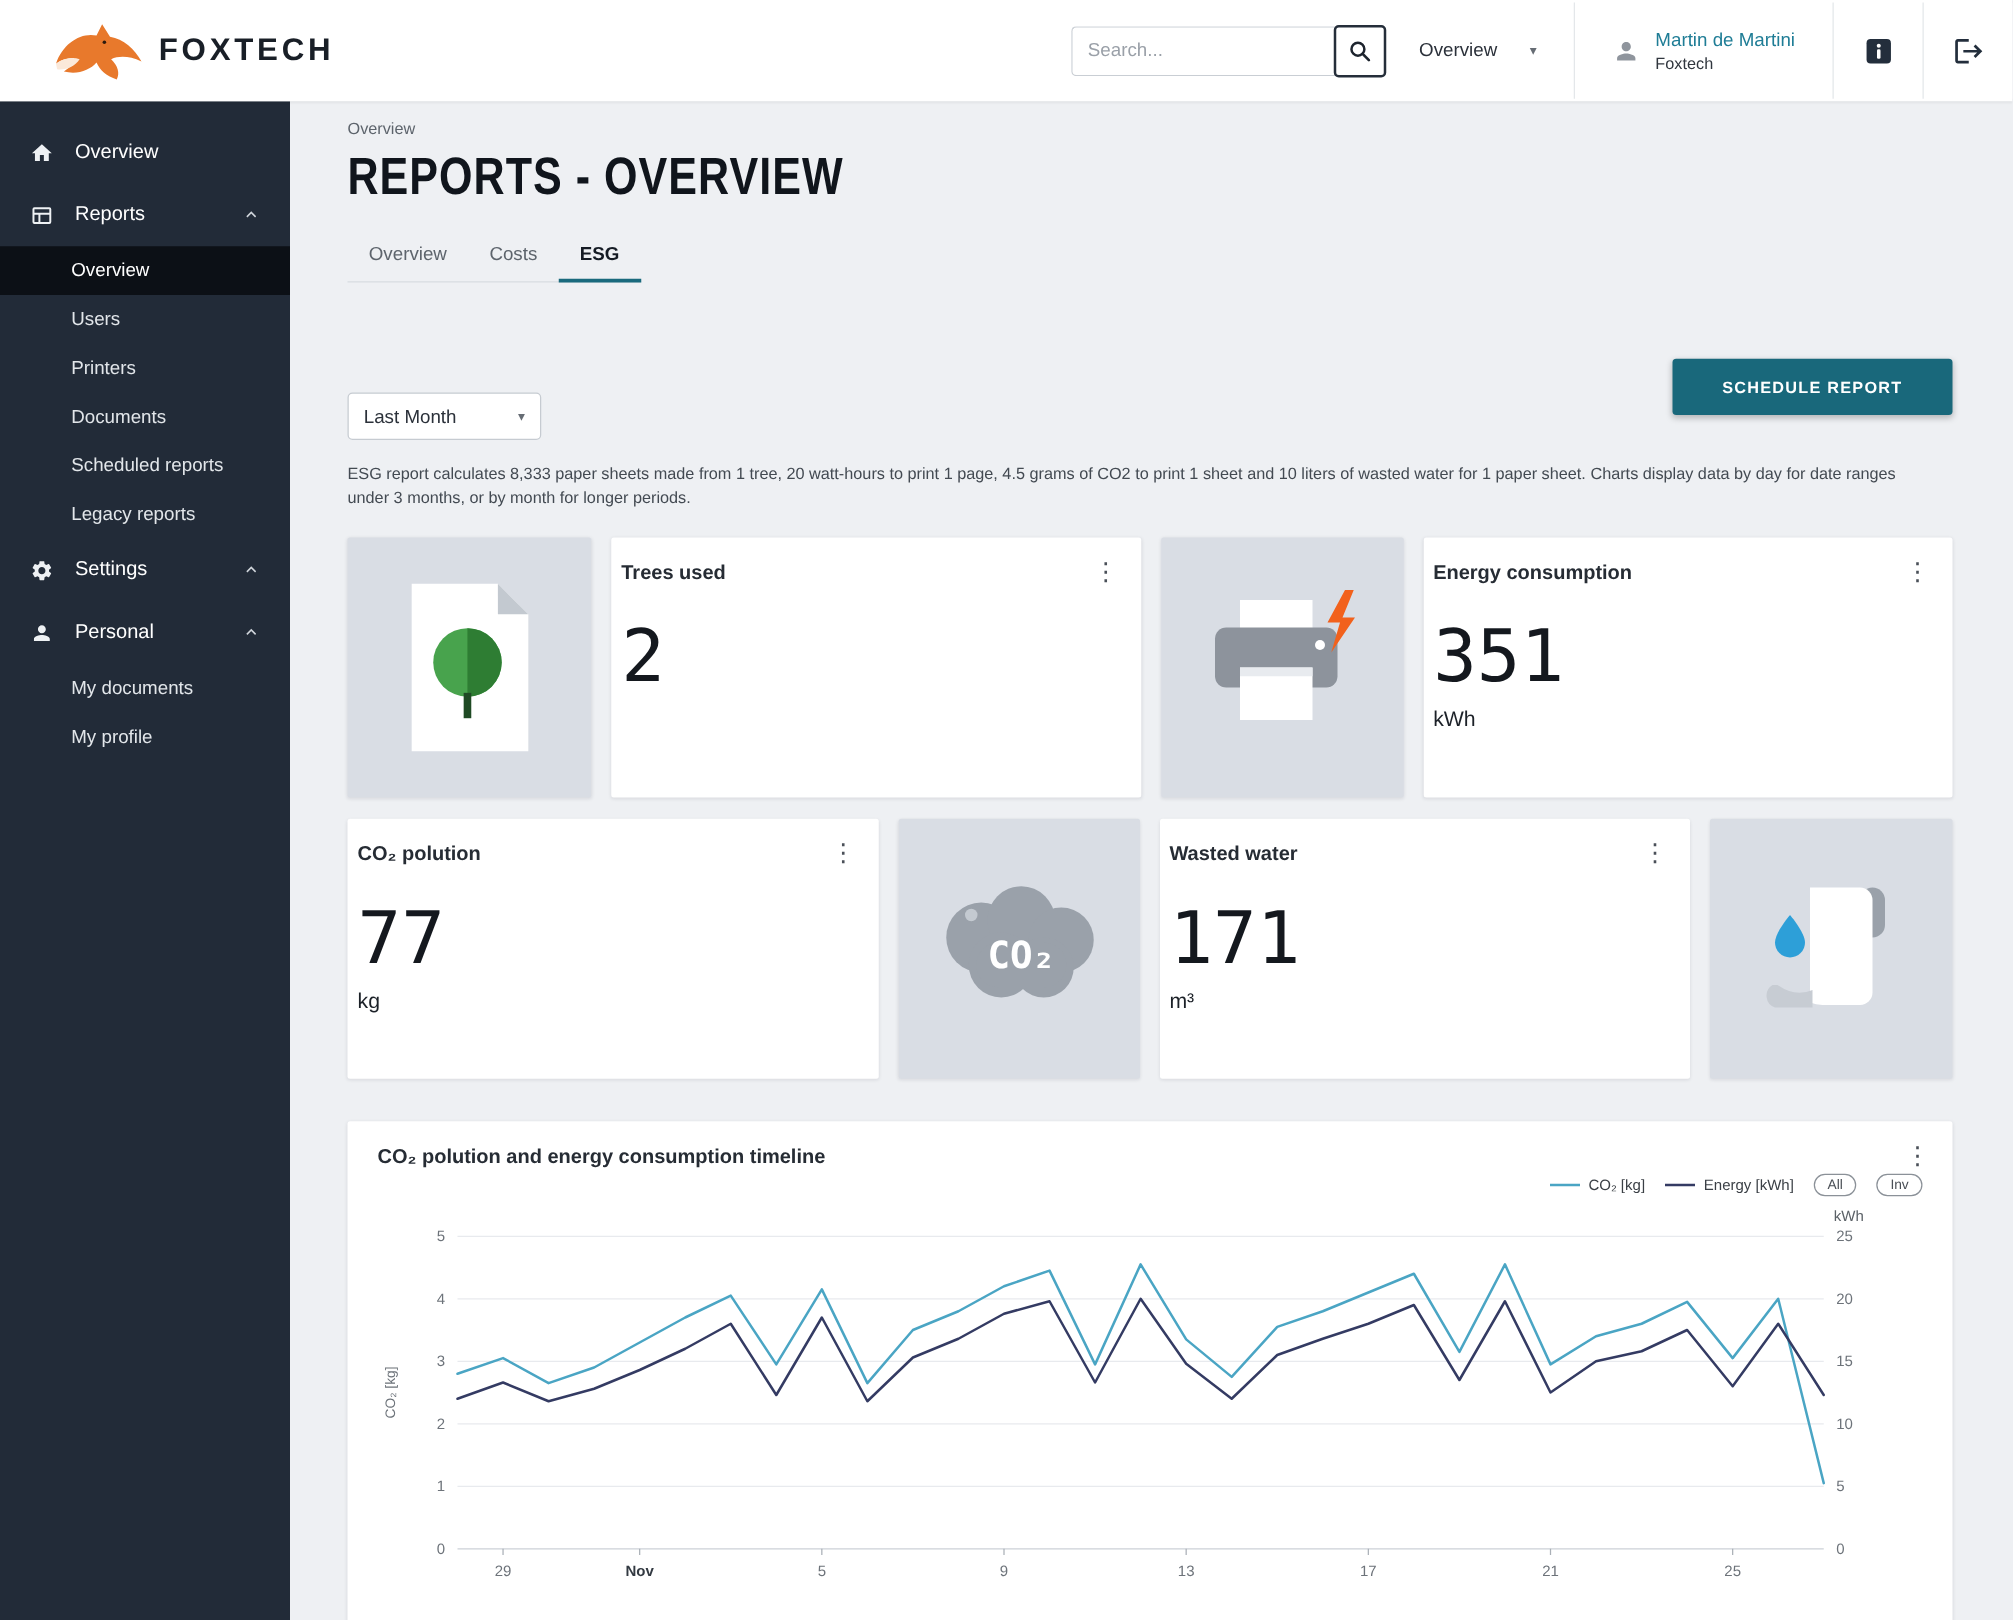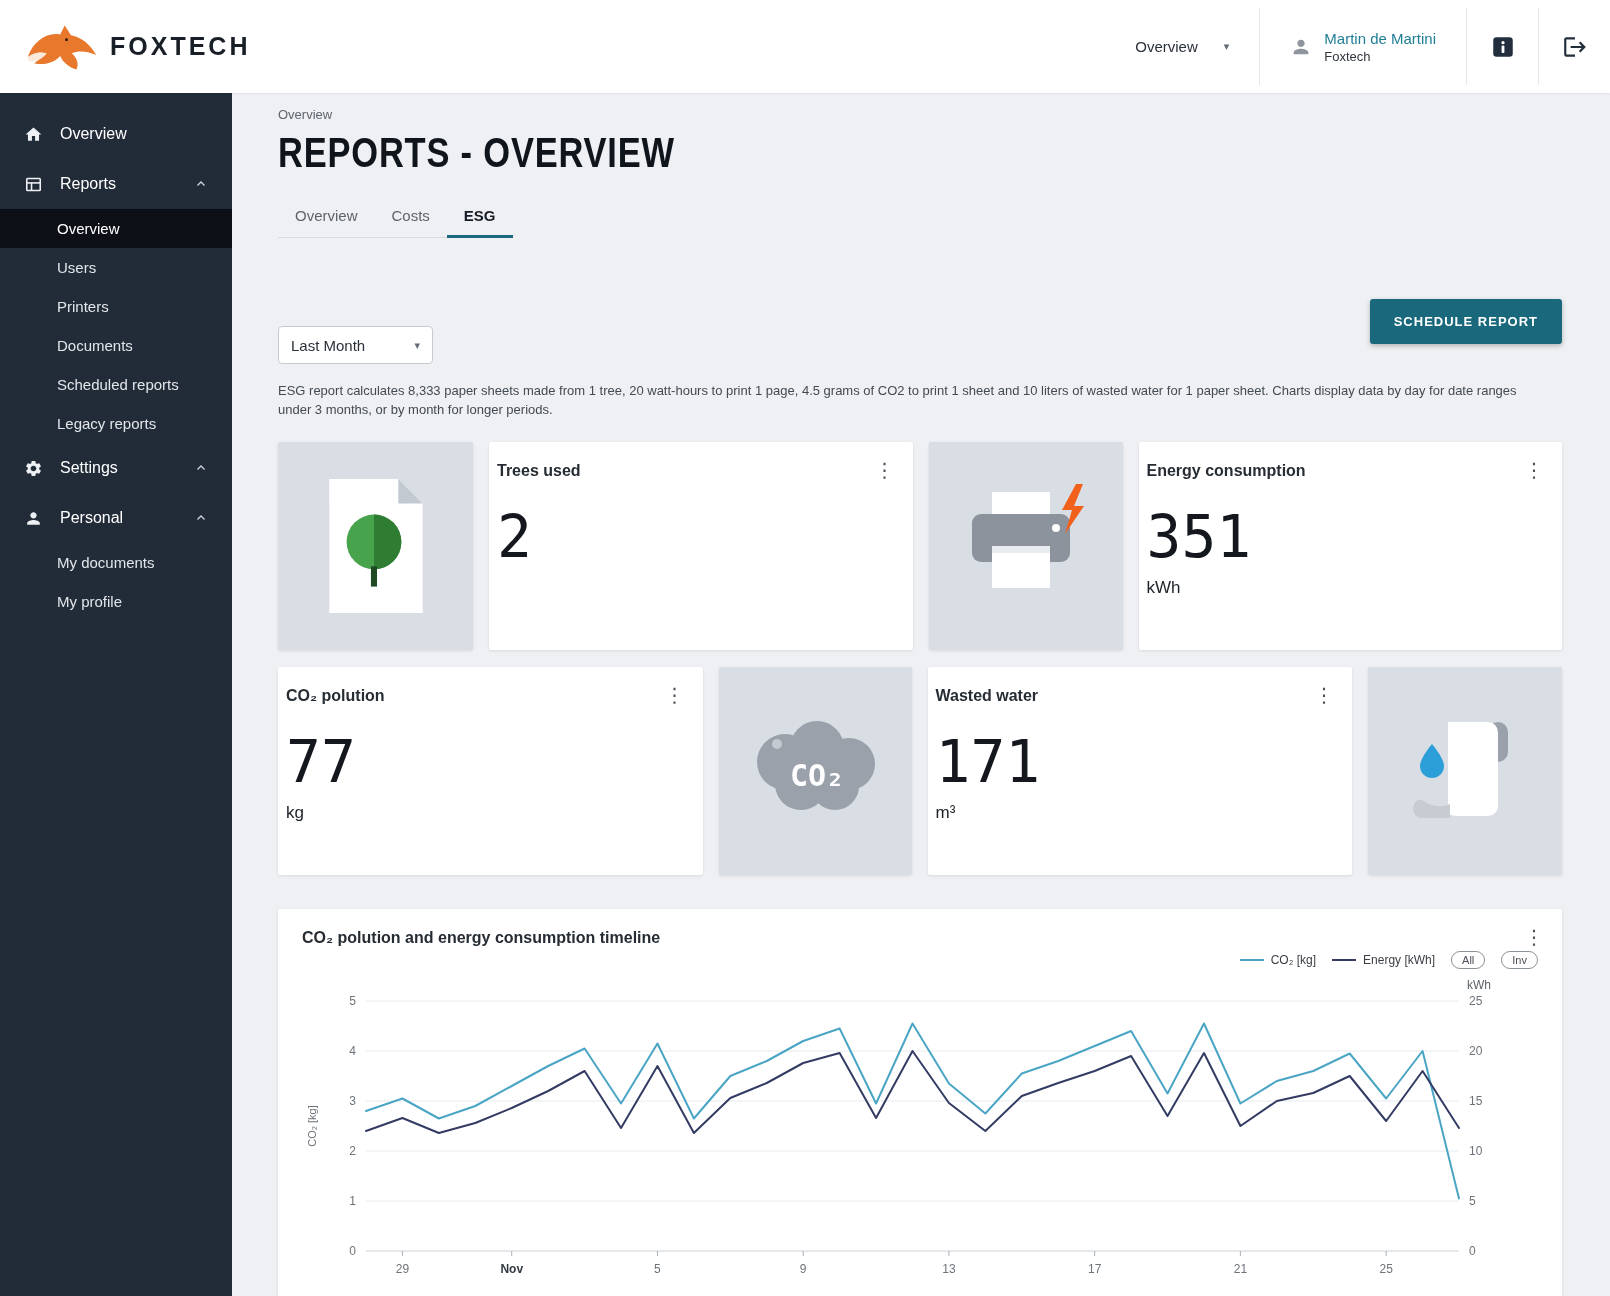--- a/index.html
+++ b/index.html
@@ -3,22 +3,22 @@
 <meta charset="utf-8">
 <style>
   * { box-sizing: border-box; margin: 0; padding: 0; }
   html,body { width:1610px; height:1296px; }
   body {
     font-family: "Liberation Sans", sans-serif;
     background:#eef0f3; color:#1c2128; overflow:hidden;
   }
   
   .topbar {
-    height:93px; background:#fff; display:flex; align-items:center;
-    padding-left:26px; position:relative; z-index:5;
+    height:81px; background:#fff; display:flex; align-items:center;
+    padding-left:43px; position:relative; z-index:5;
     box-shadow:0 1px 2px rgba(0,0,0,.06);
   }
   .brand { display:flex; align-items:center; gap:12px; }
   .brand-text { font-size:25px; font-weight:900; letter-spacing:3px; color:#191f27; }
   .topbar-right { margin-left:auto; display:flex; align-items:center; height:100%; }
   .search { display:flex; align-items:center; margin-right:26px; }
   .search input {
     width:212px; height:40px; border:1px solid #c9ced4; border-right:none;
     border-radius:4px 0 0 4px; padding:0 12px; font-size:15px; color:#2b313a; outline:none;
     font-family:"Liberation Sans", sans-serif;
@@ -62,21 +62,21 @@
   .tab { padding:9px 17px 11px; font-size:15px; color:#5d646c; cursor:pointer; font-weight:500; }
   .tab.active { color:#151b24; font-weight:700; border-bottom:3px solid #1a6a7d; margin-bottom:-1px; }
   .controls { display:flex; justify-content:space-between; align-items:center; margin-top:40px; }
   .select {
     width:155px; height:38px; background:#fff; border:1px solid #c6cbd1; border-radius:4px;
     display:flex; align-items:center; justify-content:space-between; padding:0 12px;
     font-size:15px; color:#2b313a; cursor:pointer;margin-top:48px;
   }
   .btn-primary {
     background:#19687b; color:#fff; border:none; border-radius:3px; cursor:pointer;
-    font-size:13px; font-weight:700; letter-spacing:1px; padding:15px 24px;
+    font-size:13px; font-weight:700; letter-spacing:1px; padding:15px 40px;
     font-family:"Liberation Sans", sans-serif;
     box-shadow:0 2px 5px rgba(0,0,0,.25);
   }
   .desc { margin-top:18px; font-size:13px; line-height:1.45; color:#434a52; max-width:1250px; }
   
   .cards-row { display:grid; gap:16px; margin-top:22px; }
   .row1 { grid-template-columns:195px 1fr 194px 1fr; }
   .row2 { grid-template-columns:1fr 193px 1fr 194px; margin-top:17px; }
   .card {
     background:#fff; border-radius:2px; min-height:208px; position:relative;
@@ -110,20 +110,29 @@
   <div class="brand">
     <svg width="72" height="50" viewBox="0 0 80 54">
       <path d="M2 38 C8 20 24 10 38 13 L43 3 L50 14 C62 16 72 25 78 36 C67 31 58 31 51 34 C57 40 59 46 56 52 C47 49 41 44 38 37 C32 44 21 48 9 45 C15 41 18 38 18 33 C12 33 6 35 2 38 Z" fill="#e8792c"></path>
       <path d="M2 38 C9 33 17 32 23 34 C19 40 11 44 3 43 Z" fill="#fbe9da"></path>
       <circle cx="45" cy="19" r="1.6" fill="#2c1a0e"></circle>
     </svg>
     <span class="brand-text">FOXTECH</span>
   </div>
 
   <div class="topbar-right">
+    <div class="search">
+      <input placeholder="Search..." style="">
+      <button class="search-btn">
+        <svg width="20" height="20" viewBox="0 0 24 24">
+          <circle cx="10" cy="10" r="6.2" fill="none" stroke="#1d242e" stroke-width="2.4"></circle>
+          <line x1="14.8" y1="14.8" x2="20.5" y2="20.5" stroke="#1d242e" stroke-width="2.6" stroke-linecap="round"></line>
+        </svg>
+      </button>
+    </div>
 
     <div class="lang">
       <span>Overview</span>
       <span class="caret">▾</span>
     </div>
 
     <div class="tb-divider"></div>
 
     <div class="user">
       <svg width="22" height="22" viewBox="0 0 24 24">

